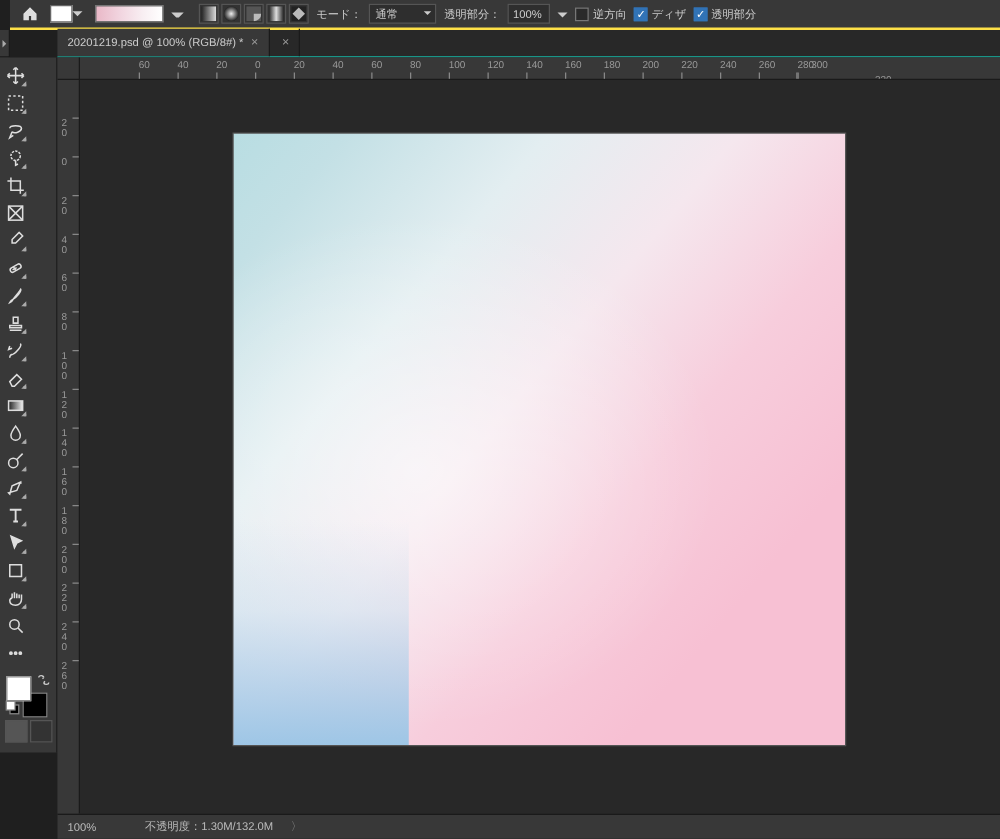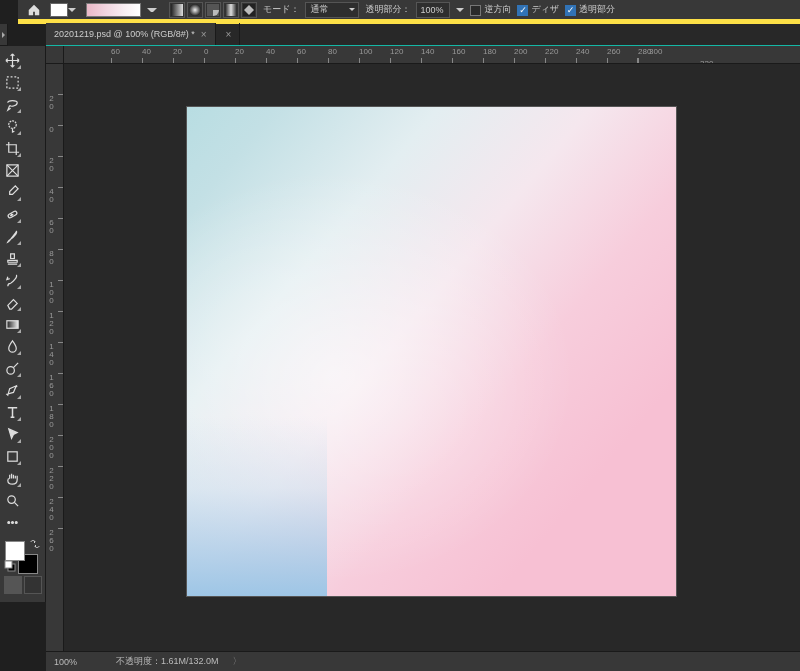--- a/index.html
+++ b/index.html
@@ -1,35 +1,35 @@
 <!DOCTYPE html>
 <html><head>
 <meta charset="utf-8">
 <style>
   html,body{margin:0;padding:0;width:800px;height:671px;background:#1f1f1f;font-family:"Meiryo","Hiragino Sans",sans-serif;font-size:9px;color:#ccc;overflow:hidden}
   *{box-sizing:border-box}
   
-  .optbar{position:absolute;left:18px;top:0;right:0;height:24px;background:#383838;border-bottom:5px solid #fde047;display:flex;align-items:center;padding-left:6px;gap:6px}
+  .optbar{position:absolute;left:8px;top:0;right:0;height:24px;background:#383838;border-bottom:2px solid #fde047;display:flex;align-items:center;padding-left:6px;gap:6px}
   .home{width:20px;height:20px;display:flex;align-items:center;justify-content:center}
   .swatchwell{width:18px;height:14px;background:#fff;border:1px solid #666;position:relative}
   .swatchwell::after{content:"";position:absolute;right:-9px;top:4px;border:4px solid transparent;border-top-color:#ccc}
   .gradprev{width:55px;height:14px;border:1px solid #777;background:linear-gradient(90deg,#e9b8c7 0%,#f1d4df 35%,#f8eef2 70%,#fff 100%);margin-left:12px}
   .gradprev + .caret{width:10px}
   .caret::before{content:"";display:block;margin-top:5px;border:4px solid transparent;border-top-color:#ccc}
   .gicons{display:flex;gap:2px;margin-left:6px}
   .gicon{width:16px;height:16px;border:1px solid #555;background:#333;display:flex;align-items:center;justify-content:center}
   .gicon svg{width:12px;height:12px}
   .olabel{color:#ccc}
   .dropdown{height:16px;background:#2e2e2e;border:1px solid #555;padding:0 14px 0 4px;display:flex;align-items:center;position:relative;min-width:54px}
   .dropdown::after{content:"";position:absolute;right:3px;top:5px;border:3px solid transparent;border-top-color:#ccc}
   .nfield{height:16px;background:#2e2e2e;border:1px solid #555;padding:0 3px;display:flex;align-items:center;width:34px}
   .chk{width:11px;height:11px;border:1px solid #777;background:#2a2a2a;display:inline-flex;align-items:center;justify-content:center;margin-right:3px}
   .chk.on{background:#3173b6;border-color:#3173b6}
   .chk.on::after{content:"✓";color:#fff;font-size:9px;line-height:1}
-  .oitem{display:flex;align-items:flex-end}
+  .oitem{display:flex;align-items:center}
   
   .edgetab{position:absolute;left:0;top:24px;width:8px;height:22px;background:#383838;border-right:1px solid #1a1a1a;border-bottom:1px solid #1a1a1a}
   .edgetab::before{content:"";position:absolute;left:2px;top:8px;border:3px solid transparent;border-left-color:#aaa}
   
   .tools{position:absolute;left:0;top:46px;width:46px;background:#383838;border-right:1px solid #1a1a1a;padding:4px 2px;display:flex;flex-wrap:wrap;gap:2px;align-content:flex-start}
   .tool{width:20px;height:20px;display:flex;align-items:center;justify-content:center;border-radius:2px;position:relative}
   .tool svg{width:15px;height:15px;stroke:#ddd;fill:none;stroke-width:1.3}
   .cornermark::after{content:"";position:absolute;right:1px;bottom:1px;border:2px solid transparent;border-right-color:#aaa;border-bottom-color:#aaa}
   .fgbg{width:42px;height:34px;position:relative;margin-top:4px}
   .fgbg .fg{position:absolute;left:3px;top:3px;width:20px;height:20px;background:#fff;border:1px solid #888}
@@ -344,15 +344,15 @@
       <div class="tick vtick" style="top: 433px;">240</div>
       <div class="tick vtick" style="top: 464px;">260</div>
     </div>
   <div class="viewport">
     <div class="canvas"></div>
   </div>
 </div>
 
 <div class="status">
   <span class="zf">100%</span>
-  <span><span>不透明度：</span><span>1.61M/132.0M</span></span>
+  <span><span>不透明度：</span><span>1.30M/132.0M</span></span>
   <span class="chev">〉</span>
 </div>
 
 </body></html>

